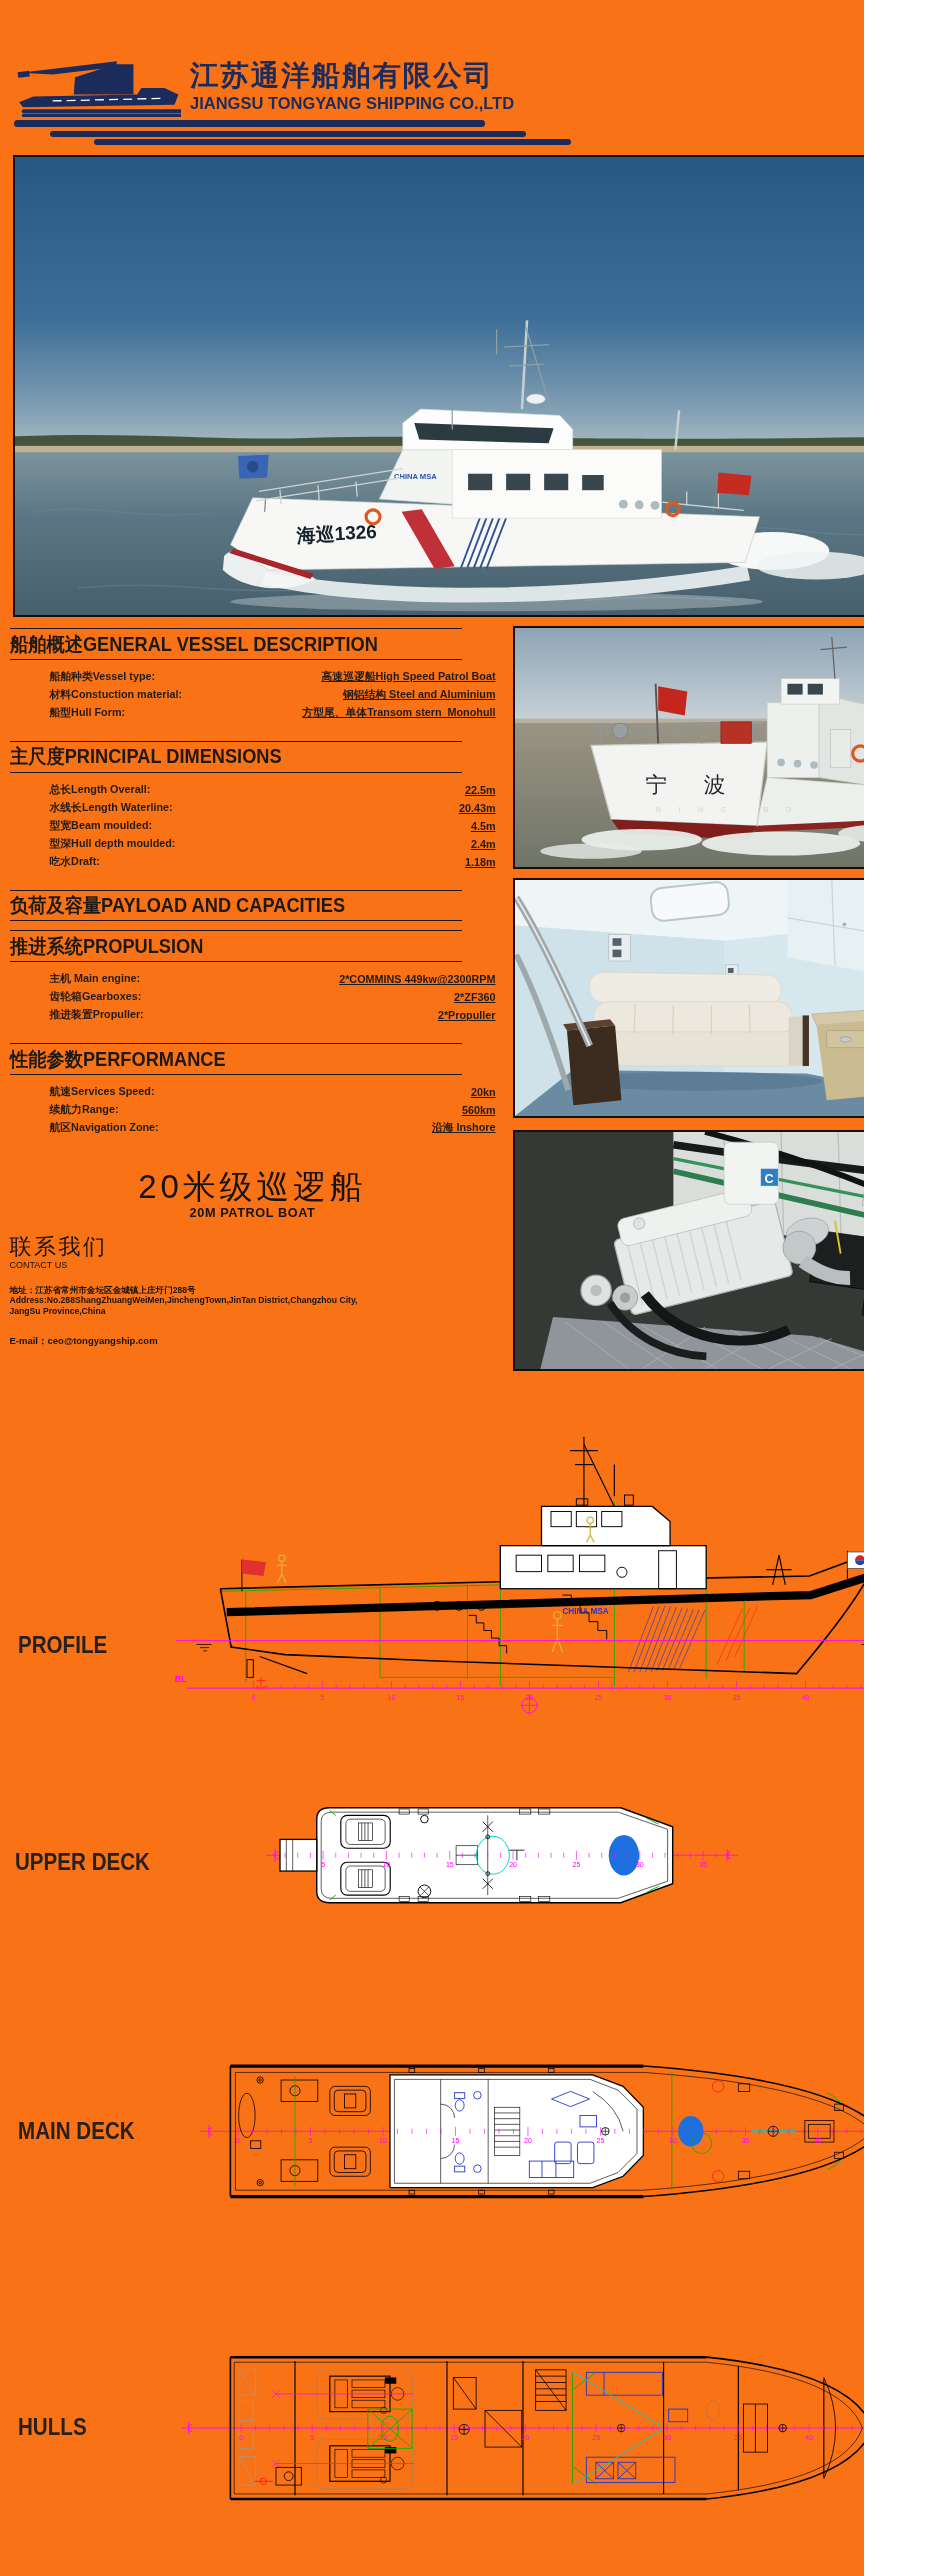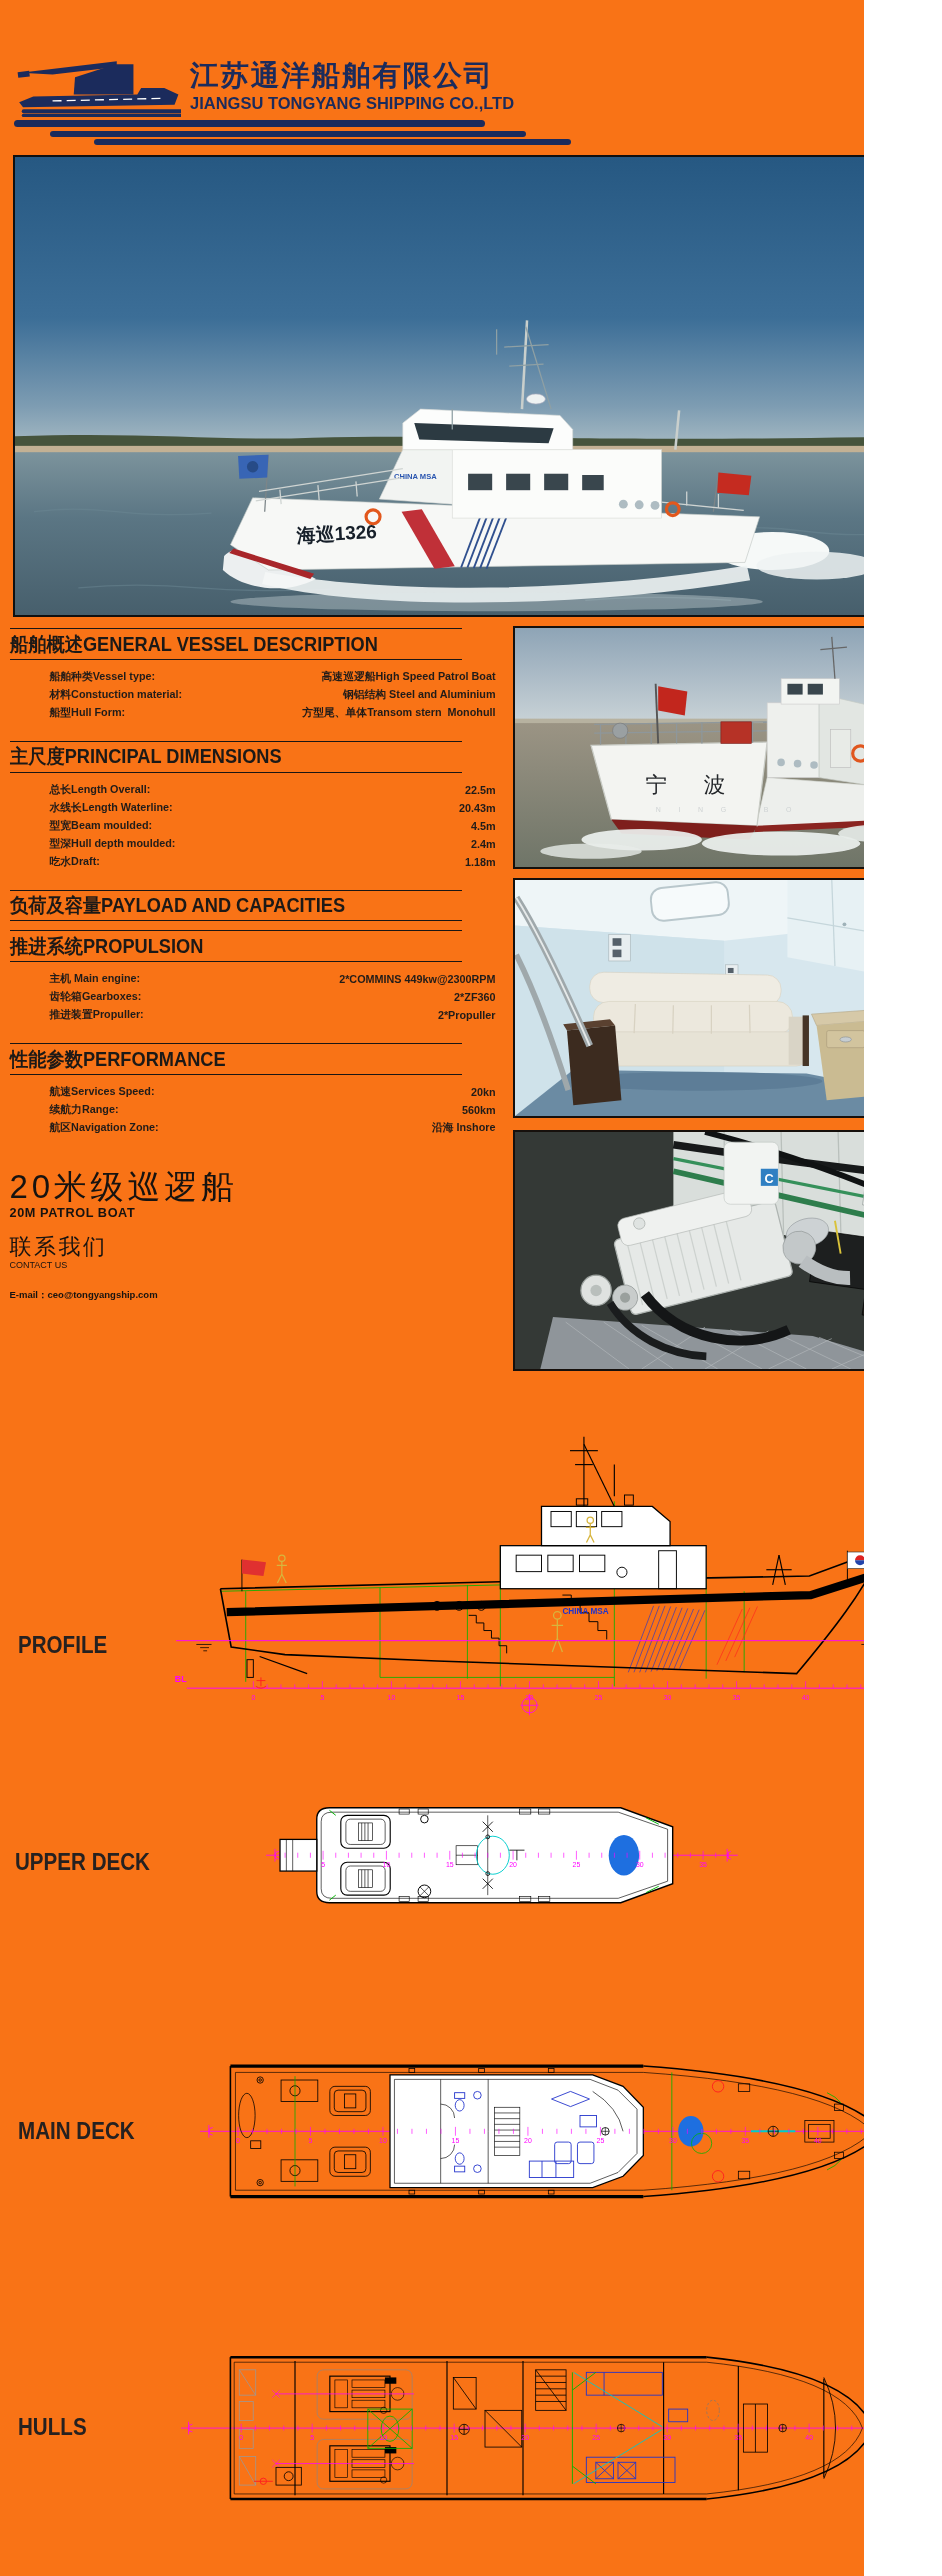--- a/index.html
+++ b/index.html
@@ -25,22 +25,22 @@
   
   .left-col{position:absolute;left:9.5px;top:628px;width:486px;}
   .spec{margin-top:9px;}
   .spec:first-child{margin-top:0;}
   .spec-h{margin:0;border-top:1.9px solid #1a1614;border-bottom:1.9px solid #1a1614;
           padding:2.5px 0 3.2px;font-size:19.6px;font-weight:bold;line-height:24px;
           transform:scaleX(.93);transform-origin:left;white-space:nowrap;color:#1c1917;}
   .rows{padding:8.2px 0 10px;}
   .row{display:flex;justify-content:space-between;align-items:center;height:18px;
        font-size:10.8px;font-weight:bold;color:#211c19;padding-left:40px;}
-  .row .val{text-align:center;white-space:pre;}
-  .title-block{margin-top:19px;text-align:left;}
+  .row .val{text-align:center;white-space:pre;text-decoration:underline;}
+  .title-block{margin-top:19px;text-align:center;}
   .title-cn{font-size:33px;line-height:41px;letter-spacing:3.8px;color:#171310;}
   .title-en{margin-top:0;font-size:12.7px;line-height:12.7px;font-weight:bold;letter-spacing:0.6px;color:#171310;}
   .contact{margin-top:16px;}
   .contact-cn{font-size:22px;line-height:21.5px;letter-spacing:2.5px;color:#171310;}
   .contact-en{margin-top:2.5px;font-size:9px;line-height:10.8px;font-weight:normal;color:#171310;}
   .addr{margin-top:14px;font-size:8.6px;line-height:10.8px;font-weight:bold;color:#171310;}
   .email{margin-top:18px;font-size:9.5px;font-weight:bold;color:#171310;}
   
   .dwg-label{position:absolute;font-size:23.4px;font-weight:bold;color:#262120;
              transform:scaleX(.88);transform-origin:left;white-space:nowrap;}
@@ -248,20 +248,25 @@
       </div>
 
     <div class="title-block">
       <div class="title-cn">20米级巡逻船</div>
       <div class="title-en">20M PATROL BOAT</div>
     </div>
 
     <div class="contact">
       <div class="contact-cn">联系我们</div>
       <div class="contact-en">CONTACT US</div>
+      <div class="addr">
+        <div>地址：江苏省常州市金坛区金城镇上庄圩门288号</div>
+        <div>Address:No.288ShangZhuangWeiMen,JinchengTown,JinTan District,Changzhou City,</div>
+        <div>JangSu Province,China</div>
+      </div>
       <div class="email">E-mail：ceo@tongyangship.com</div>
     </div>
   </div>
 
   <div class="photo p1">
     <svg viewBox="0 0 644 377" preserveAspectRatio="none">
       <defs>
         <linearGradient id="sk1" x1="0" y1="0" x2="0" y2="1">
             <stop offset="0" stop-color="#8ea4b6"></stop>
             <stop offset="1" stop-color="#cbd4d8"></stop>

